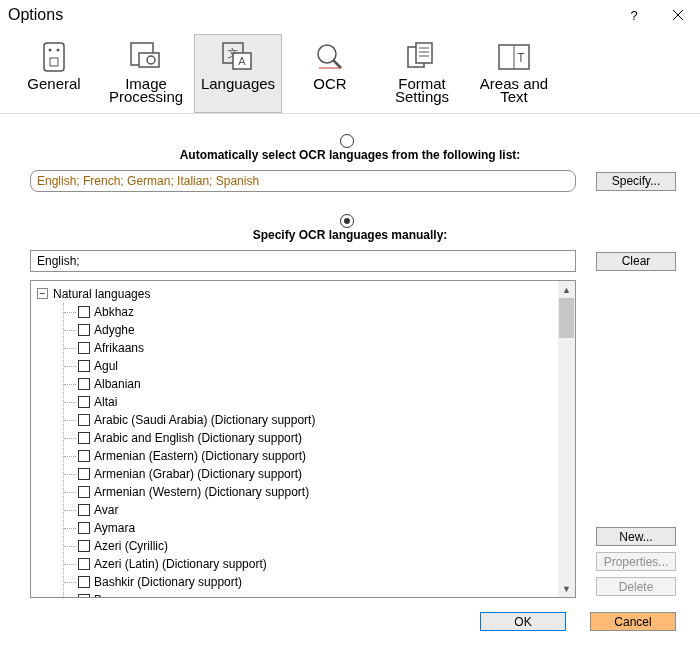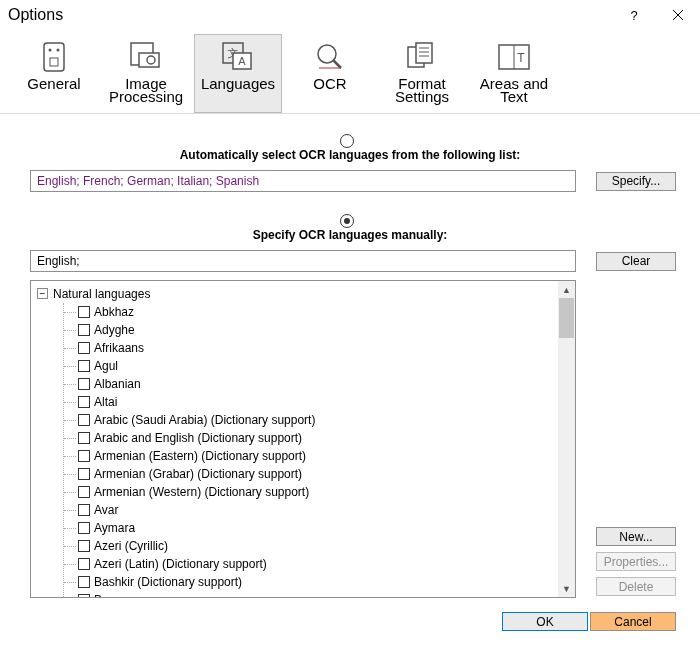--- a/index.html
+++ b/index.html
@@ -12,38 +12,38 @@
 .tool.active { background: #eaeaea; border: 1px solid #bcbcbc; }
 .tool .ticon { width: 32px; height: 32px; display: flex; align-items: center; justify-content: center; margin-bottom: 4px; }
 .tool .tlabel { font-size: 15px; line-height: 13px; }
 .content { padding: 20px 24px 0 24px; }
 .optrow { display: flex; align-items: center; margin-bottom: 8px; flex-direction: column; }
 .radio { width: 14px; height: 14px; border: 1px solid #333; border-radius: 50%; margin-right: 6px; display: flex; align-items: center; justify-content: center; }
 .radio.checked::after { content:""; width:6px; height:6px; background:#333; border-radius:50%; }
 .optlabel { font-weight: bold; font-size: 12px; }
 .fieldrow { display: flex; align-items: center; gap: 20px; margin-bottom: 22px; margin-left: 6px; }
 .textfield { flex: 1; height: 22px; border: 1px solid #8f8f8f; background: #fff; padding: 0 6px; font-size: 12px; display: flex; align-items: center; }
-.textfield.disabled { color: #701a75; }
+.textfield.disabled { color: #a16207; border-radius: 8px; }
 .btn { width: 80px; height: 19px; border: 1px solid #8f8f8f; background: #eaeaea; font-size: 12px; display: flex; align-items: center; justify-content: center; cursor: default; }
 .btn.disabled { color: #8f8f8f; border-color: #bdbdbd; background: #f3f3f3; }
 .btn.primary { border: 1px solid #0078d7; }
 .treearea { display: flex; gap: 20px; margin-left: 6px; margin-top: 6px; }
 .treebox { flex: 1; height: 318px; border: 1px solid #8f8f8f; position: relative; overflow: hidden; background: #fff; }
 .treebox .scrollbar { position: absolute; right: 0; top: 0; width: 17px; height: 100%; background: #f0f0f0; display: flex; flex-direction: column; align-items: center; }
 .scrollbar .arrow { height: 17px; width: 17px; display:flex; align-items:center; justify-content:center; font-size:9px; color:#555; }
 .scrollbar .thumb { width: 15px; height: 40px; background: #c6c6c6; margin-top: 0; }
 .tree { padding: 4px 0 4px 6px; font-size: 12px; line-height: 18px; }
 .treenode { position: relative; padding-left: 16px; }
 .expander { position: absolute; left: 0; top: 3px; width: 11px; height: 11px; border: 1px solid #888; font-size: 10px; line-height: 9px; text-align: center; background:#fff; }
 .children { margin-left: 10px; border-left: 1px dotted #aaa; padding-left: 14px; }
 .leaf { display: flex; align-items: center; height: 18px; position: relative; }
 .leaf::before { content:""; position:absolute; left:-14px; top:9px; width:12px; border-top:1px dotted #aaa; }
 .chk { width: 12px; height: 12px; border: 1px solid #333; margin-right: 4px; flex-shrink:0; }
 .sidecol { width: 80px; display: flex; flex-direction: column; justify-content: flex-end; gap: 6px; padding-bottom: 2px; }
-.footer { display: flex; justify-content: flex-end; gap: 2px; padding: 14px 24px 0 0; align-items: flex-end; }
+.footer { display: flex; justify-content: flex-end; gap: 24px; padding: 14px 24px 0 0; align-items: flex-end; }
 svg { overflow: visible; }
 </style>
 </head>
 <body>
 
 <div class="titlebar">
   <div class="title">Options</div>
   <div class="tbtn">?</div>
   <div class="tbtn">
     <svg width="10" height="10">

